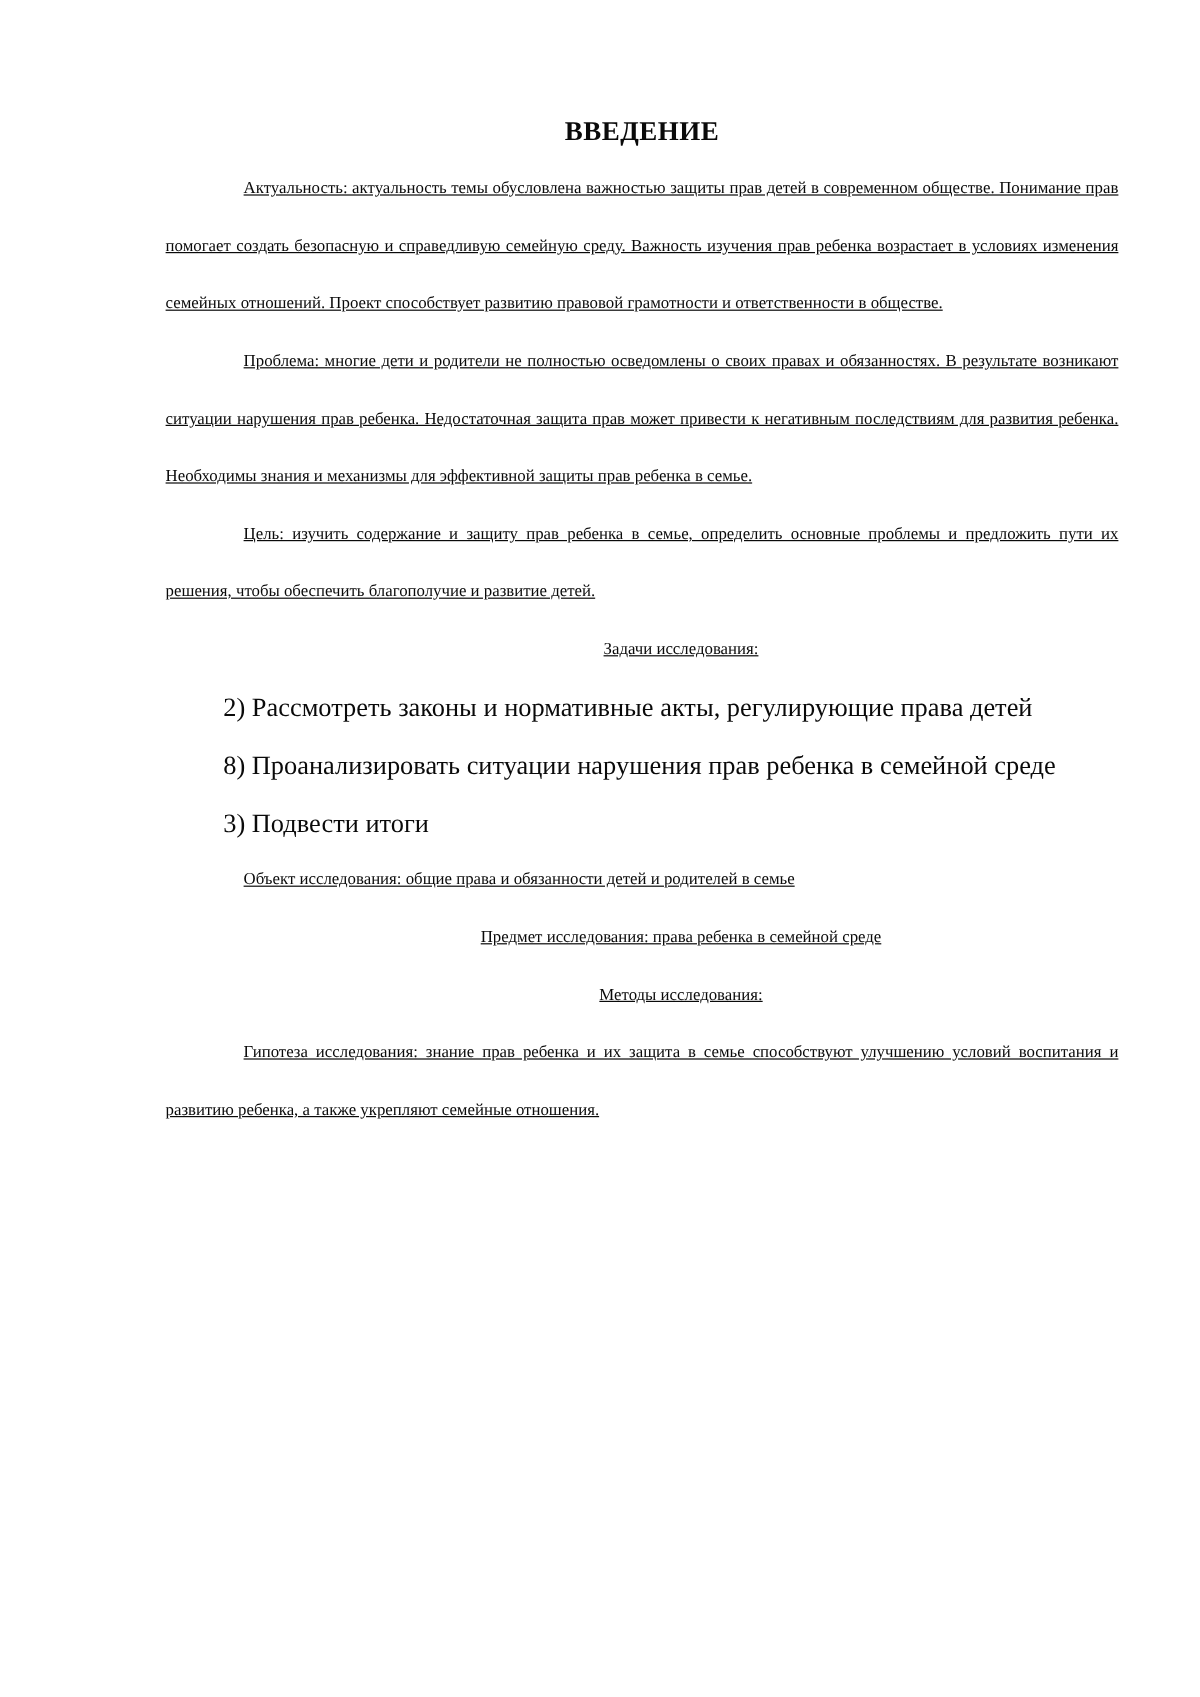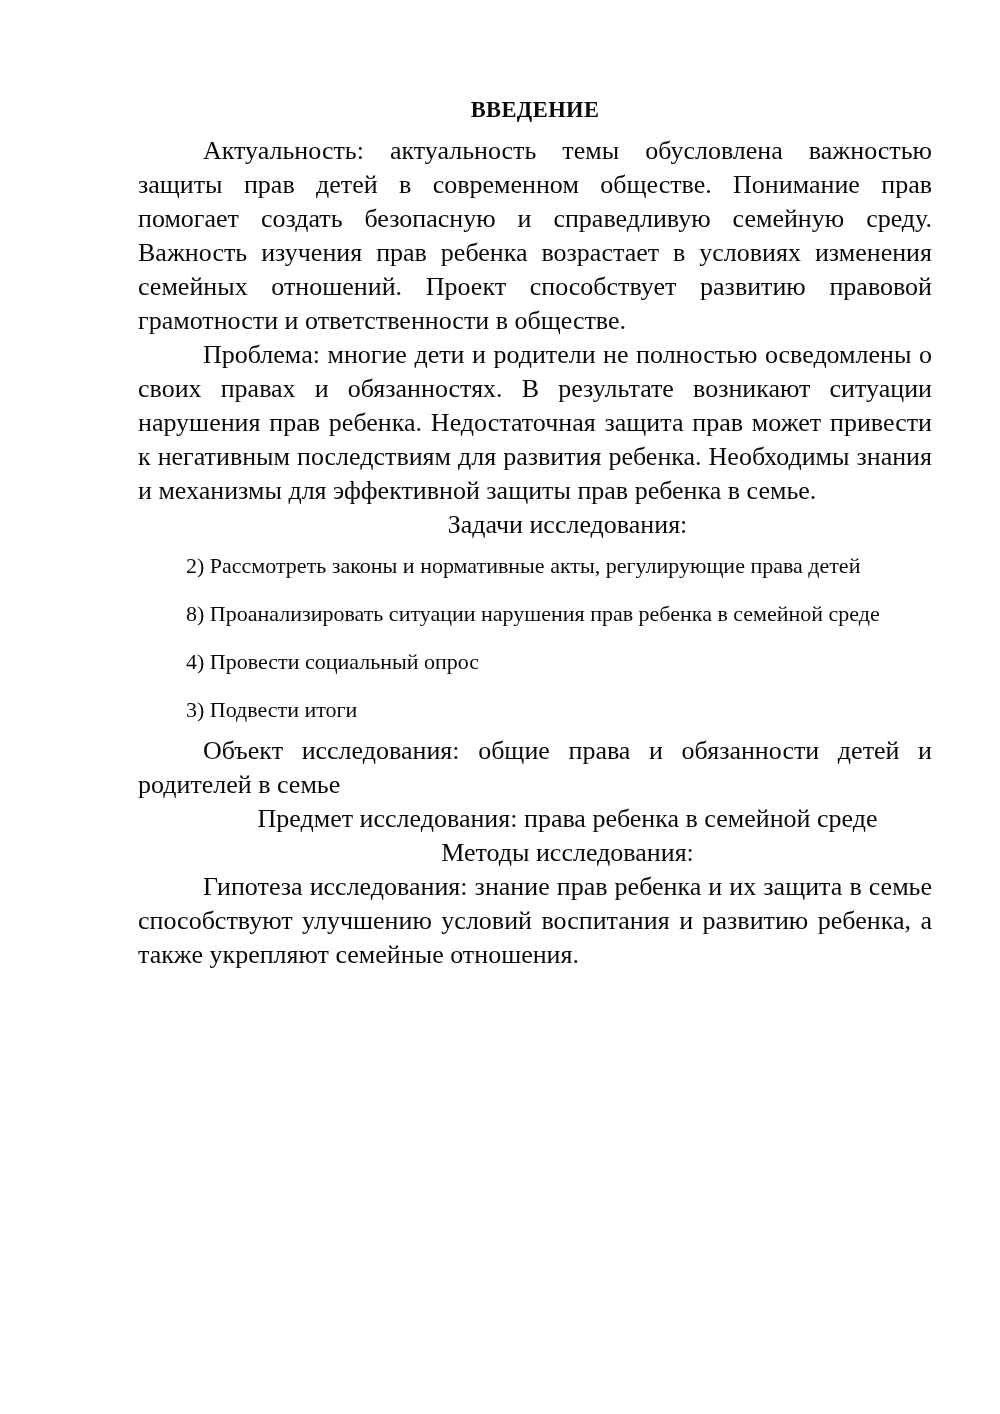--- a/index.html
+++ b/index.html
@@ -27,27 +27,28 @@
   }
   .doc-title {
     font-size: 22.5px;
     font-weight: bold;
     text-align: center;
     line-height: 48px;
     letter-spacing: 0.4px;
     margin: 0 0 0 0;
   }
   .para {
-    font-size: 26px;
-    line-height: 34px;
+    font-size: 14px;
+    line-height: 48px;
     text-align: justify;
     text-justify: inter-word;
     text-indent: 65px;
     margin: 0;
     hyphens: none;
+    text-decoration: underline;
   }
   .para.no-justify {
     text-align: center;
   }
   .list-item {
     font-size: 22px;
     line-height: 48px;
     text-align: justify;
     text-justify: inter-word;
     text-indent: 48px;
@@ -74,29 +75,29 @@
 <div class="page">
 
   <div class="content">
 
     <h1 class="doc-title">ВВЕДЕНИЕ</h1>
 
     <p class="para">Актуальность: актуальность темы обусловлена важностью защиты прав детей в современном обществе. Понимание прав помогает создать безопасную и справедливую семейную среду. Важность изучения прав ребенка возрастает в условиях изменения семейных отношений. Проект способствует развитию правовой грамотности и ответственности в обществе.</p>
 
     <p class="para">Проблема: многие дети и родители не полностью осведомлены о своих правах и обязанностях. В результате возникают ситуации нарушения прав ребенка. Недостаточная защита прав может привести к негативным последствиям для развития ребенка. Необходимы знания и механизмы для эффективной защиты прав ребенка в семье.</p>
 
+    <p class="para">Цель: изучить содержание и защиту прав ребенка в семье, определить основные проблемы и предложить пути их решения, чтобы обеспечить благополучие и развитие детей.</p>
 
     <p class="para no-justify">Задачи исследования:</p>
 
 
     <p class="list-item">2) Рассмотреть законы и нормативные акты, регулирующие права детей</p>
 
     <p class="list-item">8) Проанализировать ситуации нарушения прав ребенка в семейной среде</p>
 
-    <p class="list-item short">4) Провести социальный опрос</p>
 
     <p class="list-item short">3) Подвести итоги</p>
 
     <p class="para">Объект исследования: общие права и обязанности детей и родителей в семье</p>
 
     <p class="para no-justify">Предмет исследования: права ребенка в семейной среде</p>
 
     <p class="para no-justify">Методы исследования:</p>
 
     <p class="para">Гипотеза исследования: знание прав ребенка и их защита в семье способствуют улучшению условий воспитания и развитию ребенка, а также укрепляют семейные отношения.</p>

